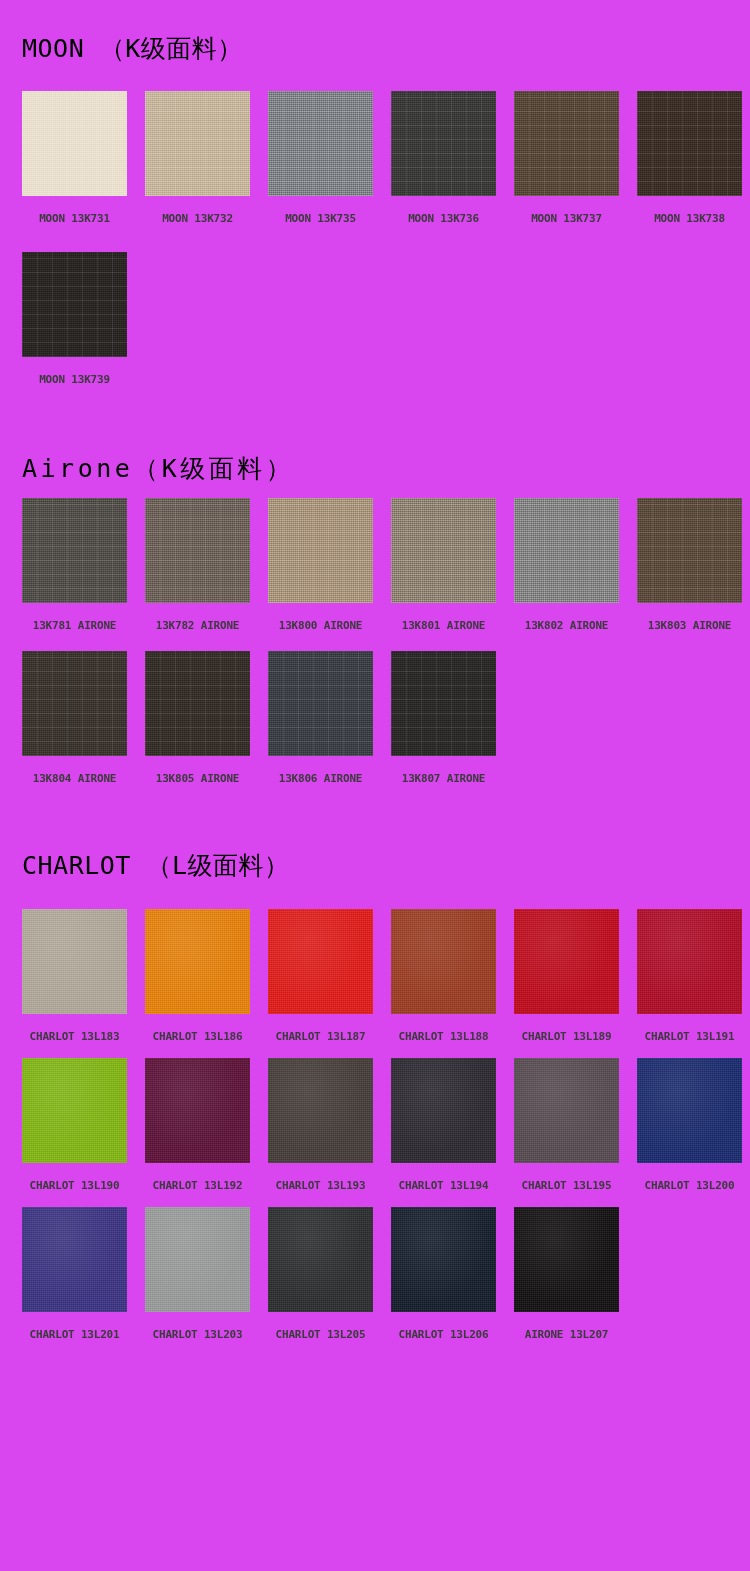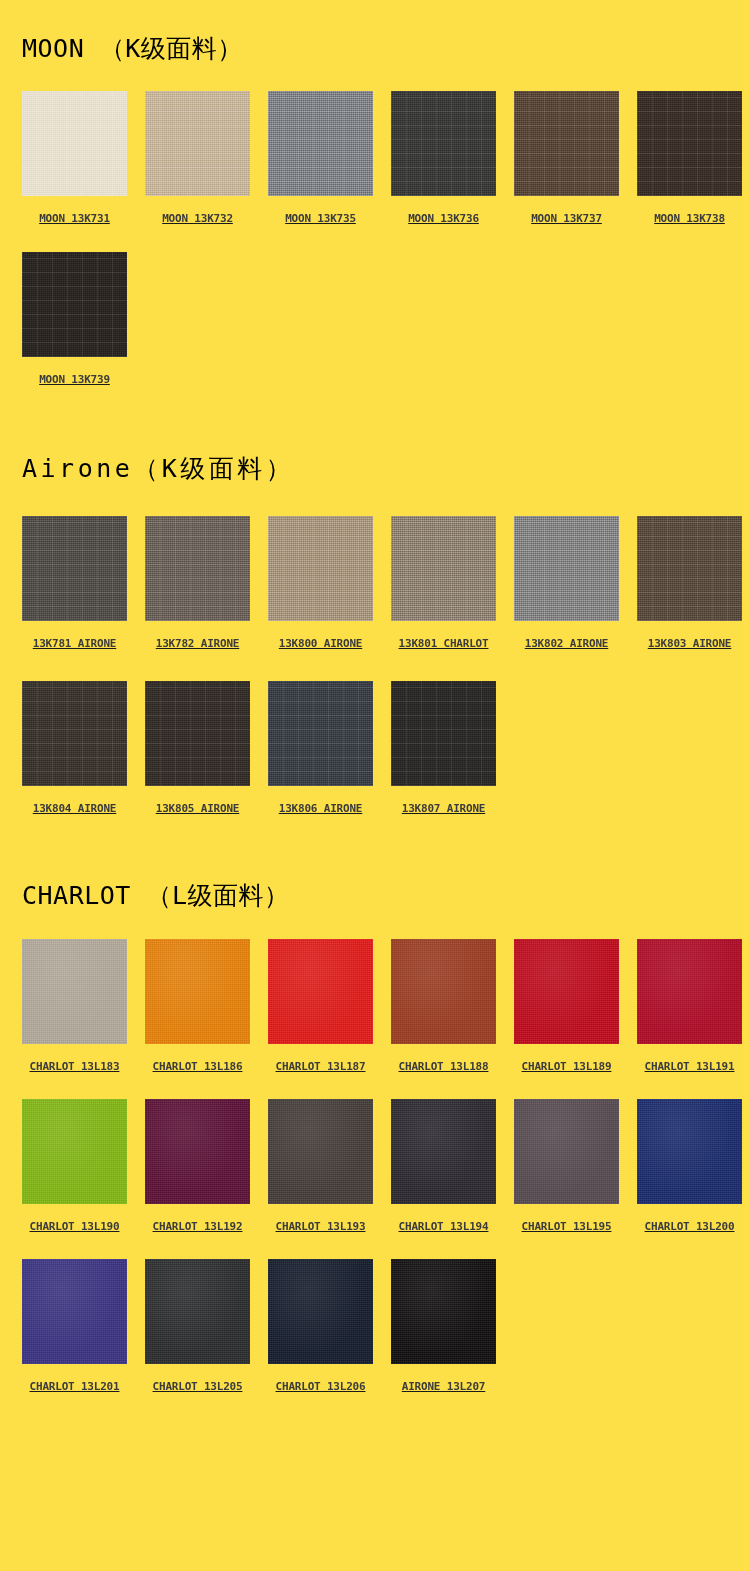--- a/index.html
+++ b/index.html
@@ -11,21 +11,21 @@
   body {
     width: 750px;
     font-family: "DejaVu Sans Mono", "Liberation Mono", monospace;
     color: #1a1a1a;
     -webkit-font-smoothing: antialiased;
   }
   .page {
     width: 750px;
     min-height: 1571px;
     position: relative;
-    background: #fde047;
+    background: #d946ef;
     box-sizing: border-box;
     padding: 0;
     overflow: hidden;
   }
 
   
   .section {
     padding: 0 0 0 0;
   }
   .section-title {
@@ -44,21 +44,20 @@
   }
 
   
   .swatch-grid {
     display: grid;
     grid-template-columns: repeat(6, 105px);
     column-gap: 18px;
     row-gap: 0px;
     padding-left: 22px;
     box-sizing: border-box;
-    text-decoration: underline;
   }
   .swatch-cell {
     width: 105px;
     display: block;
   }
   .swatch-chip {
     width: 105px;
     height: 105px;
     display: block;
     position: relative;
@@ -148,36 +147,36 @@
         </div>
         <div class="swatch-cell">
           <div class="swatch-chip woven" style="background-color: rgb(42, 38, 35);"></div>
           <div class="swatch-label">MOON 13K739</div>
         </div>
       </div>
   </div>
 
   <div class="section" style="padding-top:69px;">
     <h2 class="section-title spaced">Airone（K级面料）</h2>
-    <div class="swatch-grid" id="grid-airone" style="margin-top: 32px; row-gap: 32px;">
+    <div class="swatch-grid" id="grid-airone" style="margin-top: 14px; row-gap: 20px;">
         <div class="swatch-cell">
           <div class="swatch-chip woven" style="background-color: rgb(81, 78, 74);"></div>
           <div class="swatch-label">13K781 AIRONE</div>
         </div>
         <div class="swatch-cell">
           <div class="swatch-chip woven" style="background-color: rgb(108, 97, 89);"></div>
           <div class="swatch-label">13K782 AIRONE</div>
         </div>
         <div class="swatch-cell">
           <div class="swatch-chip woven" style="background-color: rgb(166, 147, 122);"></div>
           <div class="swatch-label">13K800 AIRONE</div>
         </div>
         <div class="swatch-cell">
           <div class="swatch-chip woven" style="background-color: rgb(141, 130, 114);"></div>
-          <div class="swatch-label">13K801 CHARLOT</div>
+          <div class="swatch-label">13K801 AIRONE</div>
         </div>
         <div class="swatch-cell">
           <div class="swatch-chip woven" style="background-color: rgb(130, 130, 130);"></div>
           <div class="swatch-label">13K802 AIRONE</div>
         </div>
         <div class="swatch-cell">
           <div class="swatch-chip woven" style="background-color: rgb(90, 75, 61);"></div>
           <div class="swatch-label">13K803 AIRONE</div>
         </div>
         <div class="swatch-cell">
@@ -194,21 +193,21 @@
         </div>
         <div class="swatch-cell">
           <div class="swatch-chip woven" style="background-color: rgb(44, 42, 40);"></div>
           <div class="swatch-label">13K807 AIRONE</div>
         </div>
       </div>
   </div>
 
   <div class="section" style="padding-top:67px;">
     <h2 class="section-title">CHARLOT （L级面料）</h2>
-    <div class="swatch-grid" id="grid-charlot" style="margin-top: 28px; row-gap: 27px;">
+    <div class="swatch-grid" id="grid-charlot" style="margin-top: 28px; row-gap: 16px;">
         <div class="swatch-cell">
           <div class="swatch-chip flat" style="background-color: rgb(179, 171, 155);"></div>
           <div class="swatch-label">CHARLOT 13L183</div>
         </div>
         <div class="swatch-cell">
           <div class="swatch-chip flat" style="background-color: rgb(233, 130, 8);"></div>
           <div class="swatch-label">CHARLOT 13L186</div>
         </div>
         <div class="swatch-cell">
           <div class="swatch-chip flat" style="background-color: rgb(226, 27, 24);"></div>
@@ -248,20 +247,24 @@
         </div>
         <div class="swatch-cell">
           <div class="swatch-chip flat" style="background-color: rgb(25, 42, 110);"></div>
           <div class="swatch-label">CHARLOT 13L200</div>
         </div>
         <div class="swatch-cell">
           <div class="swatch-chip flat" style="background-color: rgb(59, 50, 130);"></div>
           <div class="swatch-label">CHARLOT 13L201</div>
         </div>
         <div class="swatch-cell">
+          <div class="swatch-chip flat" style="background-color: rgb(154, 156, 156);"></div>
+          <div class="swatch-label">CHARLOT 13L203</div>
+        </div>
+        <div class="swatch-cell">
           <div class="swatch-chip flat" style="background-color: rgb(43, 44, 46);"></div>
           <div class="swatch-label">CHARLOT 13L205</div>
         </div>
         <div class="swatch-cell">
           <div class="swatch-chip flat" style="background-color: rgb(20, 28, 44);"></div>
           <div class="swatch-label">CHARLOT 13L206</div>
         </div>
         <div class="swatch-cell">
           <div class="swatch-chip flat" style="background-color: rgb(17, 15, 16);"></div>
           <div class="swatch-label">AIRONE 13L207</div>

